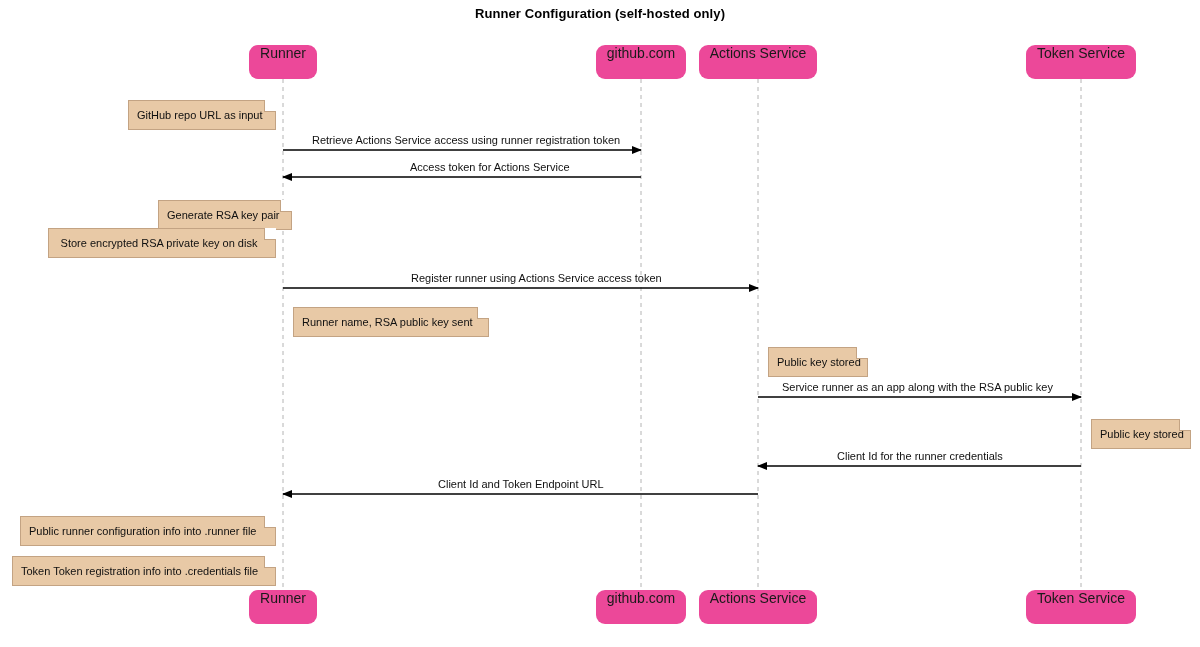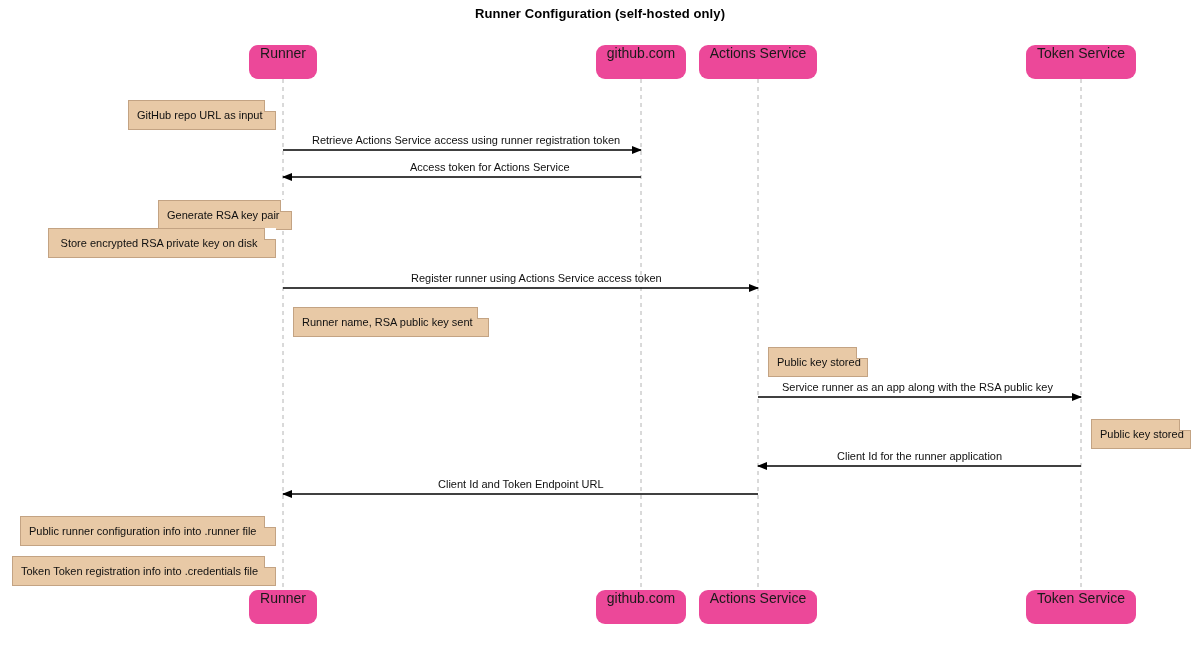--- a/index.html
+++ b/index.html
@@ -173,17 +173,17 @@
       <div class="note-box" style="left: 12px; top: 548px; width: 264px;">
         <span>Token Token registration info into .credentials file</span>
         <span class="fold"></span>
       </div>
     </div>
   <div id="labels-layer">
       <div class="msg-label" style="top: 134px; left: 312px;">Retrieve Actions Service access using runner registration token</div>
       <div class="msg-label" style="top: 161px; left: 382px; margin-left: 28px;">Access token for Actions Service</div>
       <div class="msg-label" style="top: 272px; left: 395px; padding-left: 16px;">Register runner using Actions Service access token</div>
       <div class="msg-label" style="top: 381px; left: 782px;">Service runner as an app along with the RSA public key</div>
-      <div class="msg-label" style="top: 450px; left: 837px;">Client Id for the runner application</div>
+      <div class="msg-label" style="top: 450px; left: 837px;">Client Id for the runner credentials</div>
       <div class="msg-label" style="top: 478px; left: 438px;">Client Id and Token Endpoint URL</div>
     </div>
 
 </div>
 
 </body></html>

